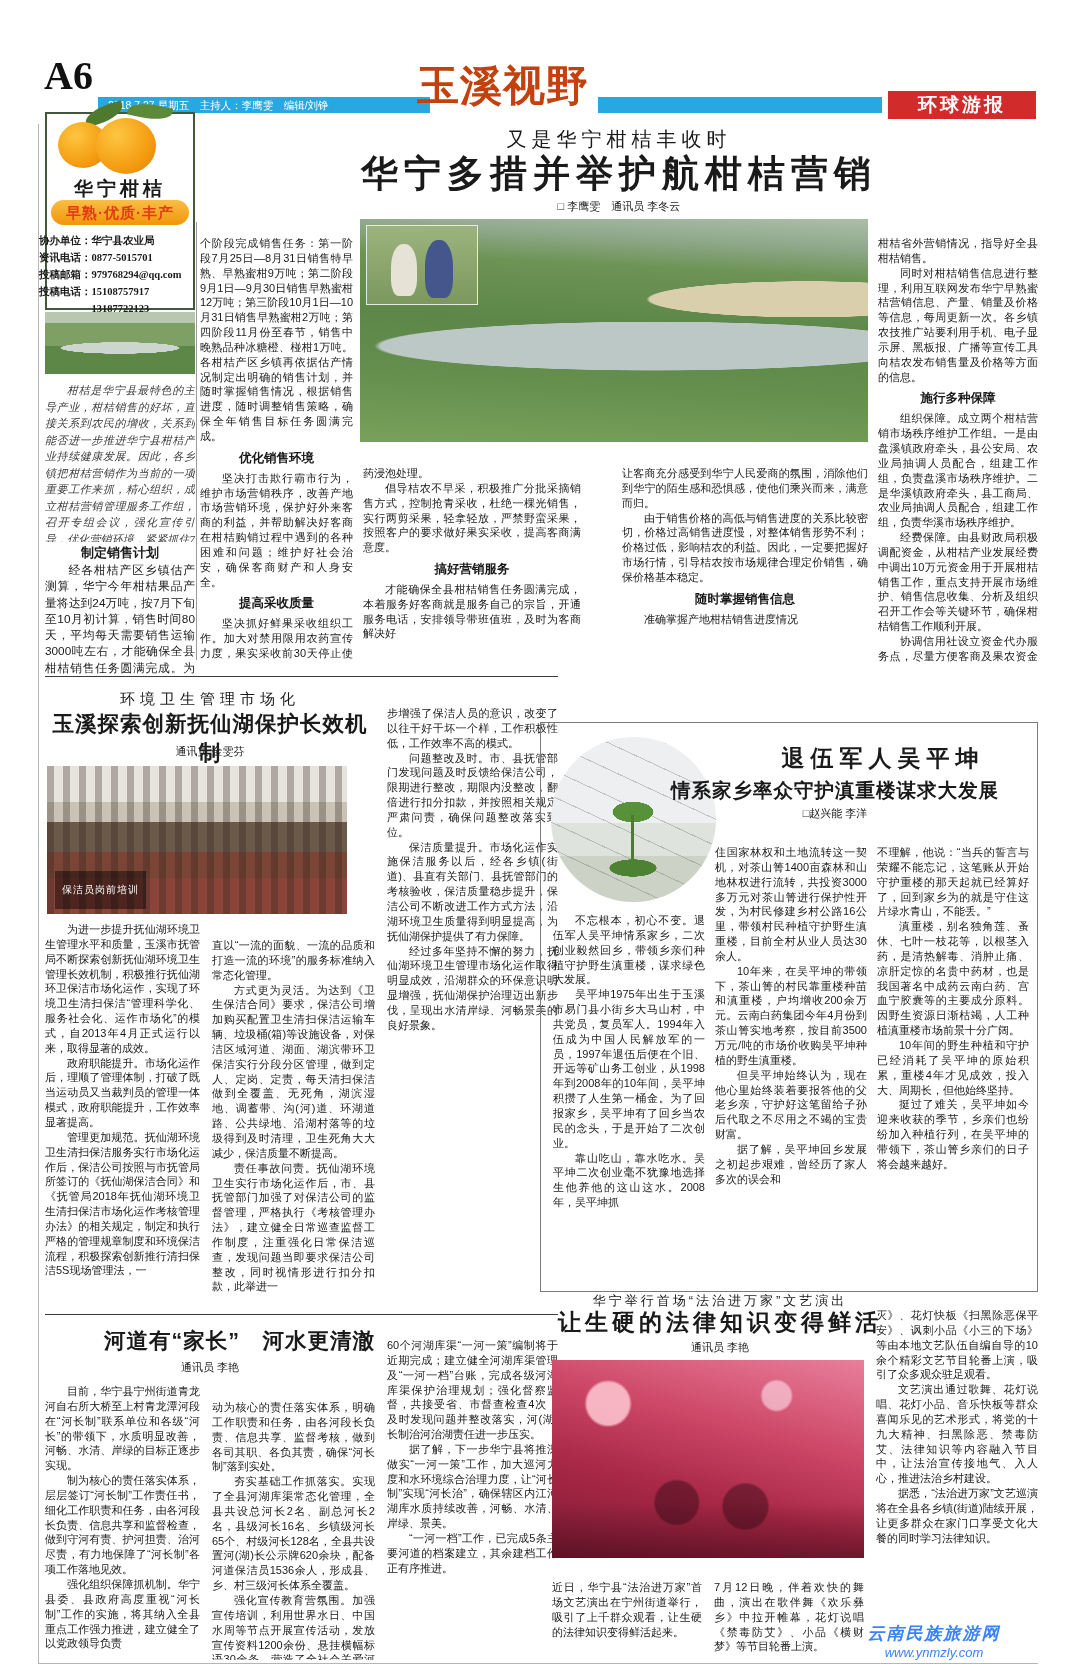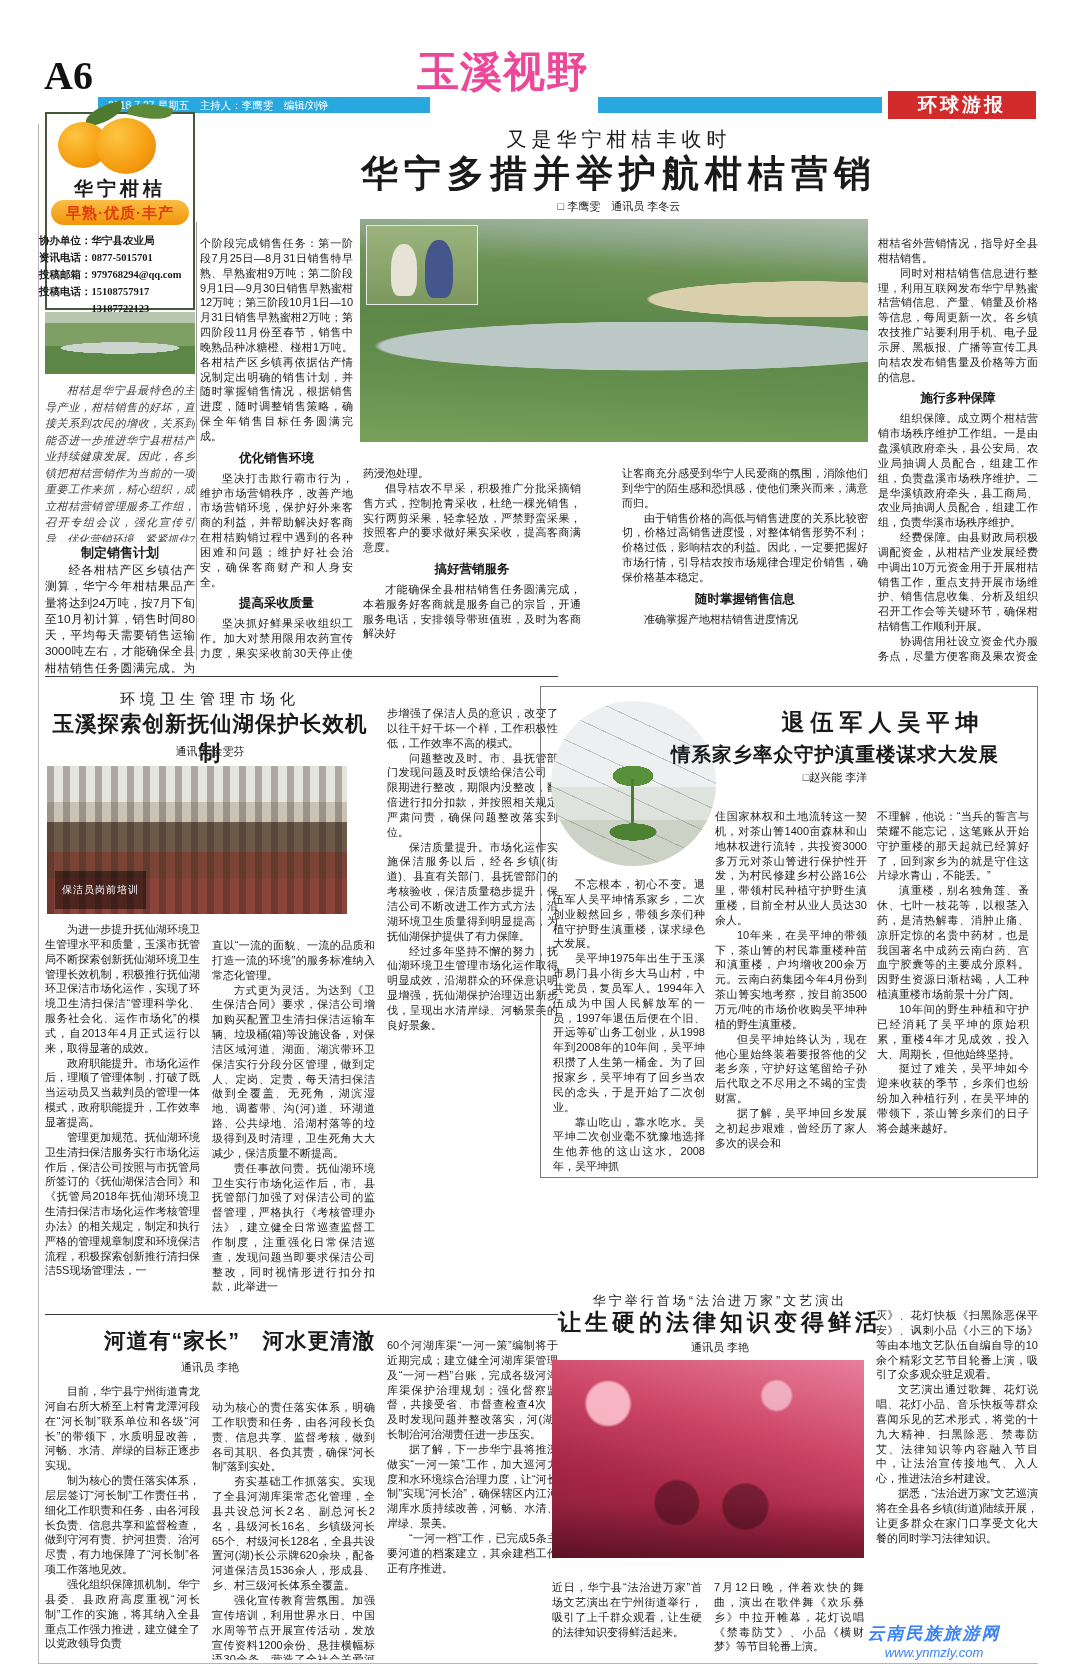--- a/index.html
+++ b/index.html
@@ -4,21 +4,21 @@
 <style>
   html,body{margin:0;padding:0;background:#e9e9e9;}
   .page{position:relative;width:1072px;height:1673px;margin:0 auto;background:#fff;overflow:hidden;
         font-family:"Liberation Sans",sans-serif;color:#1a1a1a;}
   .abs{position:absolute;}
   
   .a6{left:44px;top:52px;font:bold 40px "Liberation Serif",serif;color:#111;}
   .hbar{background:#29a8df;height:16px;}
   .datebar{left:98px;top:97px;width:332px;color:#fff;font-size:10.5px;line-height:16px;padding-left:10px;box-sizing:border-box;white-space:nowrap;overflow:hidden;}
   .rightbar{left:598px;top:97px;width:284px;}
-  .sectitle{left:408px;top:44px;width:190px;text-align:center;font-weight:bold;font-size:42px;color:#ec4899;letter-spacing:1px;}
+  .sectitle{left:408px;top:58px;width:190px;text-align:center;font-weight:bold;font-size:42px;color:#c2410c;letter-spacing:1px;}
   .masthead{left:888px;top:91px;width:148px;height:28px;background:#d22b2c;color:#fff;font-weight:bold;font-size:19px;line-height:28px;text-align:center;letter-spacing:3px;}
   .frame-left{left:38px;top:124px;width:1px;height:1540px;background:#b5b5b5;}
   .frame-bottom{left:38px;top:1663px;width:1000px;height:1px;background:#b5b5b5;}
   
   .promo{left:45px;top:112px;width:150px;height:198px;border:2px solid #43583b;box-sizing:border-box;background:#fff;}
   .orangeA,.orangeB{border-radius:50%;background:radial-gradient(circle at 35% 30%,#fdc641,#f59d12 60%,#df7f07);}
   .orangeA{left:58px;top:122px;width:50px;height:46px;}
   .orangeB{left:96px;top:118px;width:60px;height:56px;}
   .leaf{background:#4d7a2e;border-radius:70% 0 70% 0;}
   .leafA{left:84px;top:106px;width:40px;height:16px;transform:rotate(-18deg);}
@@ -76,21 +76,21 @@
   .lake-col2{left:212px;top:922px;width:163px;height:388px;}
   .lake-col3{left:387px;top:690px;width:171px;height:620px;}
   .div2{left:45px;top:1314px;width:513px;}
   
   .river-title{left:45px;top:1326px;width:330px;text-align:right;font-weight:bold;font-size:21.5px;letter-spacing:1px;}
   .river-byline{left:45px;top:1360px;width:330px;}
   .river-col1{left:45px;top:1384px;width:155px;height:276px;}
   .river-col2{left:212px;top:1384px;width:163px;height:276px;}
   .river-col3{left:387px;top:1322px;width:171px;height:338px;}
   
-  .vetbox{left:540px;top:686px;width:498px;height:492px;border:1px solid #7a7a7a;box-sizing:border-box;}
+  .vetbox{left:540px;top:722px;width:498px;height:570px;border:1px solid #7a7a7a;box-sizing:border-box;}
   .vet-photo{position:absolute;left:10px;top:14px;width:165px;height:165px;border-radius:50%;overflow:hidden;
      background:repeating-linear-gradient(25deg,rgba(110,110,110,.35) 0 1px,rgba(0,0,0,0) 1px 24px),
                 linear-gradient(#edeff1 0 52%,#dfe3de 52% 72%,#ccd3c6 72%);}
   .plant-stem{position:absolute;left:80px;top:78px;width:3px;height:58px;background:#4e7a33;}
   .plant-top{position:absolute;left:56px;top:62px;width:52px;height:26px;background:radial-gradient(ellipse at 50% 50%,#57913a 0 55%,rgba(0,0,0,0) 56%);}
   .plant-base{position:absolute;left:52px;top:120px;width:60px;height:22px;background:radial-gradient(ellipse at 50% 50%,#4c8232 0 55%,rgba(0,0,0,0) 56%);}
   .vet-title{position:absolute;left:196px;top:20px;width:292px;text-align:center;font-weight:bold;font-size:23px;letter-spacing:6px;}
   .vet-sub{position:absolute;left:96px;top:54px;width:396px;text-align:center;font-weight:bold;font-size:19.5px;letter-spacing:1px;}
   .vet-byline{position:absolute;left:96px;top:83px;width:396px;}
   .vet-col1{position:absolute;left:12px;top:190px;width:152px;height:394px;}

